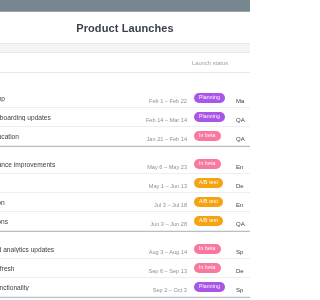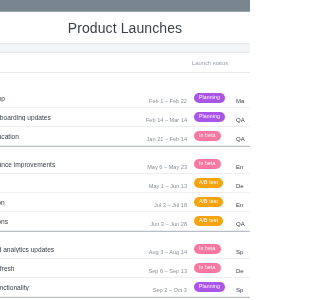--- a/index.html
+++ b/index.html
@@ -36,23 +36,24 @@
   .titlebar {
     height: 31px;
     flex: 0 0 auto;
     background: #ffffff;
     display: flex;
     align-items: center;
     justify-content: center;
     border-bottom: 1px solid #e6e8ec;
   }
   .title {
-    font-size: 14px;
+    font-size: 11px;
     color: #3b424a;
     letter-spacing: 0.1px;
+    font-weight: bold;
   }
 
   
   .toolstrip {
     height: 8px;
     flex: 0 0 auto;
     background: #f3f4f6;
     border-bottom: 1px solid #e6e8ec;
   }
 

